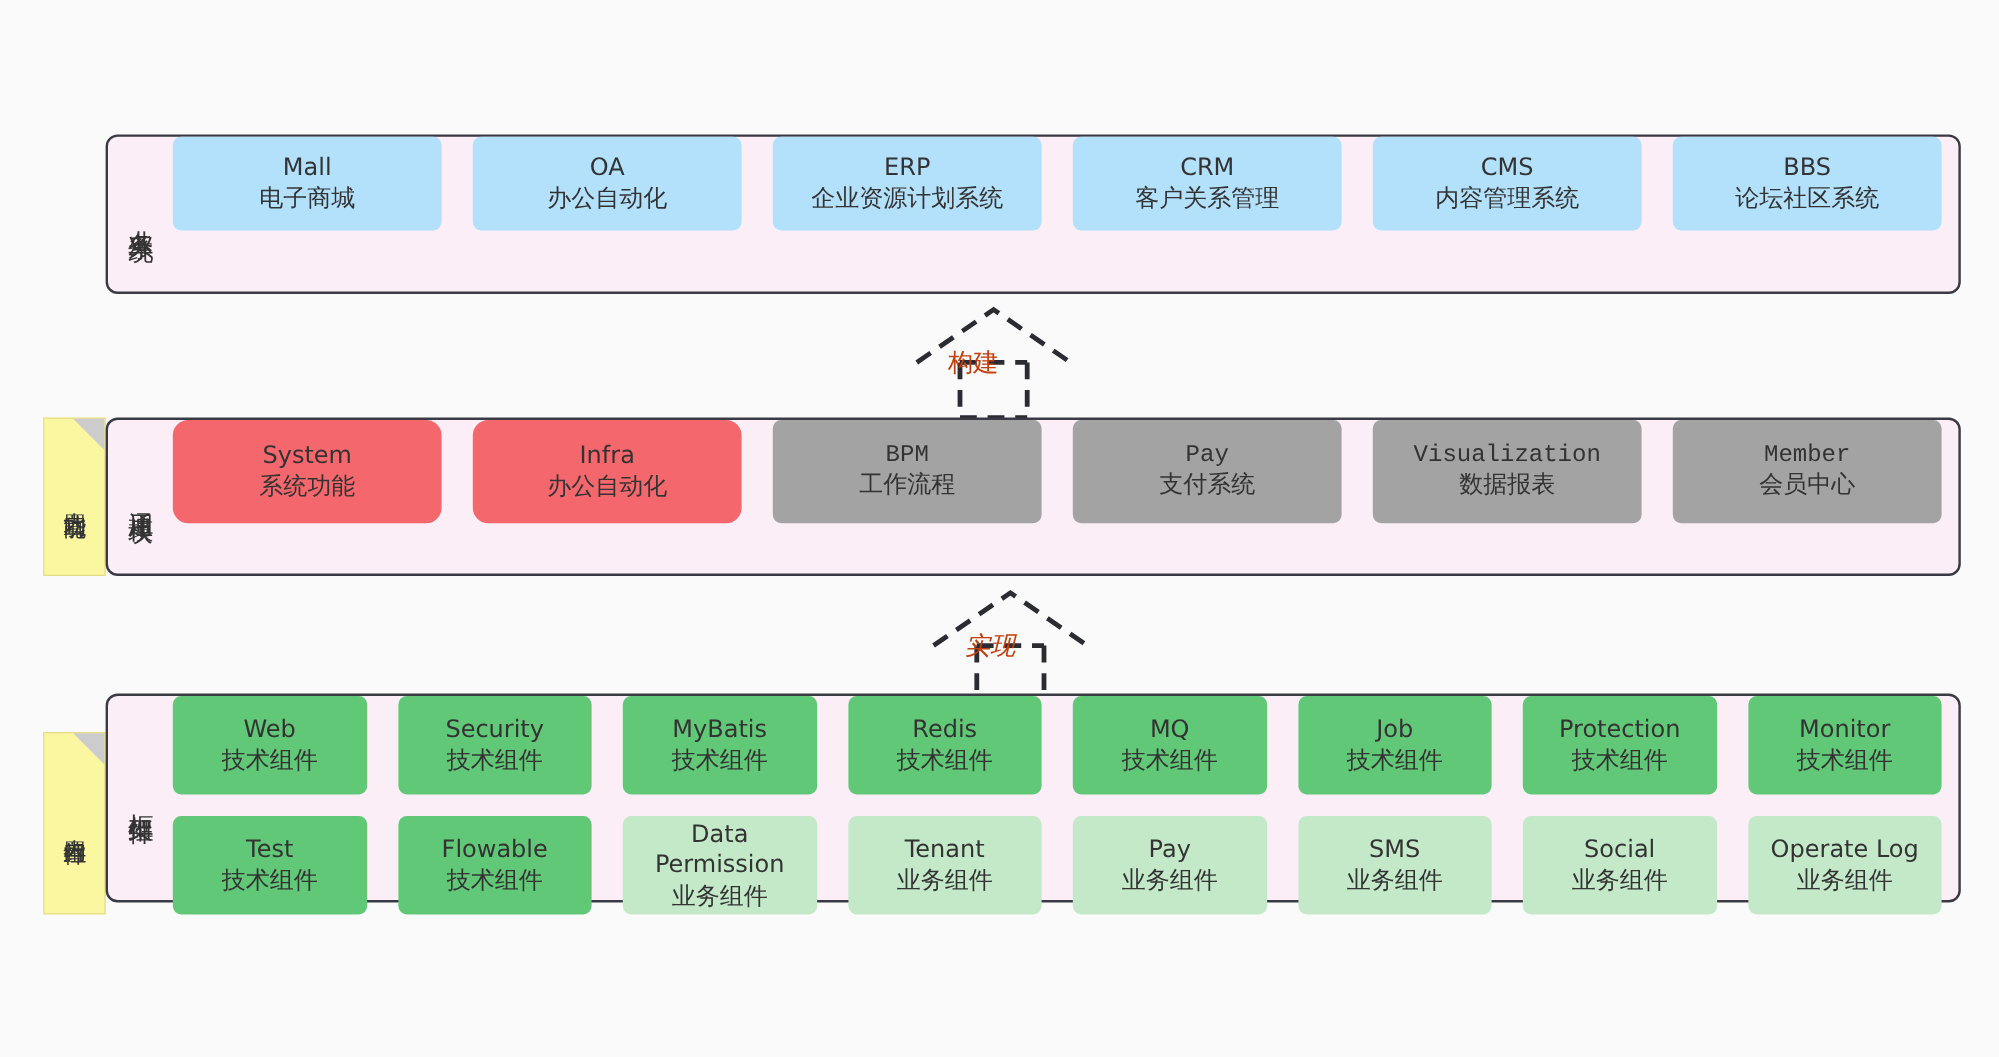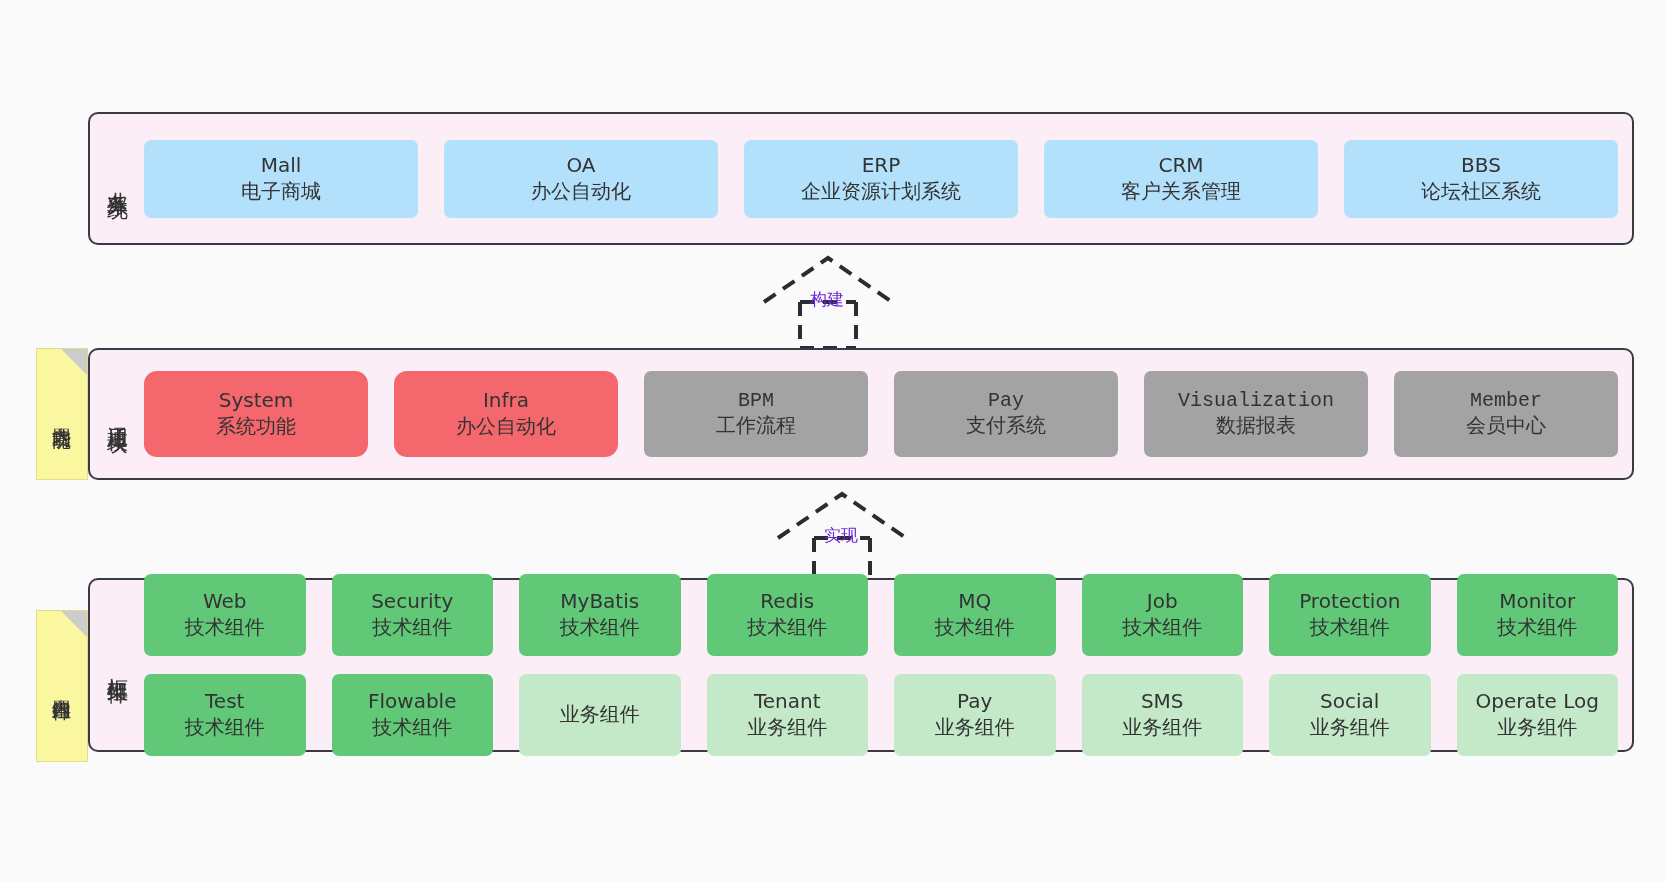--- a/index.html
+++ b/index.html
@@ -45,21 +45,20 @@
     color: #333333;
     writing-mode: vertical-rl;
     text-orientation: upright;
     letter-spacing: 2px;
     white-space: nowrap;
   }
   .layer-body {
     flex: 1 1 auto;
     display: flex;
     flex-direction: column;
-    justify-content: center;
     padding: 0 14px 0 0;
     gap: 18px;
   }
   .cards-row {
     display: flex;
     flex-direction: row;
     gap: 26px;
   }
 
   
@@ -125,29 +124,29 @@
 
   
   .connector {
     position: absolute;
     width: 180px;
     height: 100px;
   }
   .connector svg { display: block; }
   .connector .conn-label {
     position: absolute;
-    left: 72px;
+    left: 52px;
     top: 36px;
-    font-size: 17px;
-    color: #6d28d9;
+    font-size: 21px;
+    color: #c2410c;
     background: transparent;
     white-space: nowrap;
   }
   #conn-build   { left: 738px; top: 252px; }
-  #conn-realize { left: 752px; top: 488px; }
+  #conn-realize { left: 752px; top: 488px; font-style: italic; }
 </style>
 </head>
 <body>
 
 <div class="canvas">
 
   <div class="layer" id="layer-business">
     <div class="layer-title">业务系统</div>
     <div class="layer-body">
       <div class="cards-row row-biz">
@@ -159,20 +158,24 @@
           <span class="t-en">OA</span>
           <span class="t-cn">办公自动化</span>
         </div>
         <div class="card c-blue">
           <span class="t-en">ERP</span>
           <span class="t-cn">企业资源计划系统</span>
         </div>
         <div class="card c-blue">
           <span class="t-en">CRM</span>
           <span class="t-cn">客户关系管理</span>
+        </div>
+        <div class="card c-blue">
+          <span class="t-en">CMS</span>
+          <span class="t-cn">内容管理系统</span>
         </div>
         <div class="card c-blue">
           <span class="t-en">BBS</span>
           <span class="t-cn">论坛社区系统</span>
         </div>
       </div>
     </div>
   </div>
 
   <div class="connector" id="conn-build">
@@ -281,20 +284,21 @@
       <div class="cards-row row-fw">
         <div class="card c-green">
           <span class="t-en">Test</span>
           <span class="t-cn">技术组件</span>
         </div>
         <div class="card c-green">
           <span class="t-en">Flowable</span>
           <span class="t-cn">技术组件</span>
         </div>
         <div class="card c-greenlight">
+          <span class="t-en">Data Permission</span>
           <span class="t-cn">业务组件</span>
         </div>
         <div class="card c-greenlight">
           <span class="t-en">Tenant</span>
           <span class="t-cn">业务组件</span>
         </div>
         <div class="card c-greenlight">
           <span class="t-en">Pay</span>
           <span class="t-cn">业务组件</span>
         </div>

